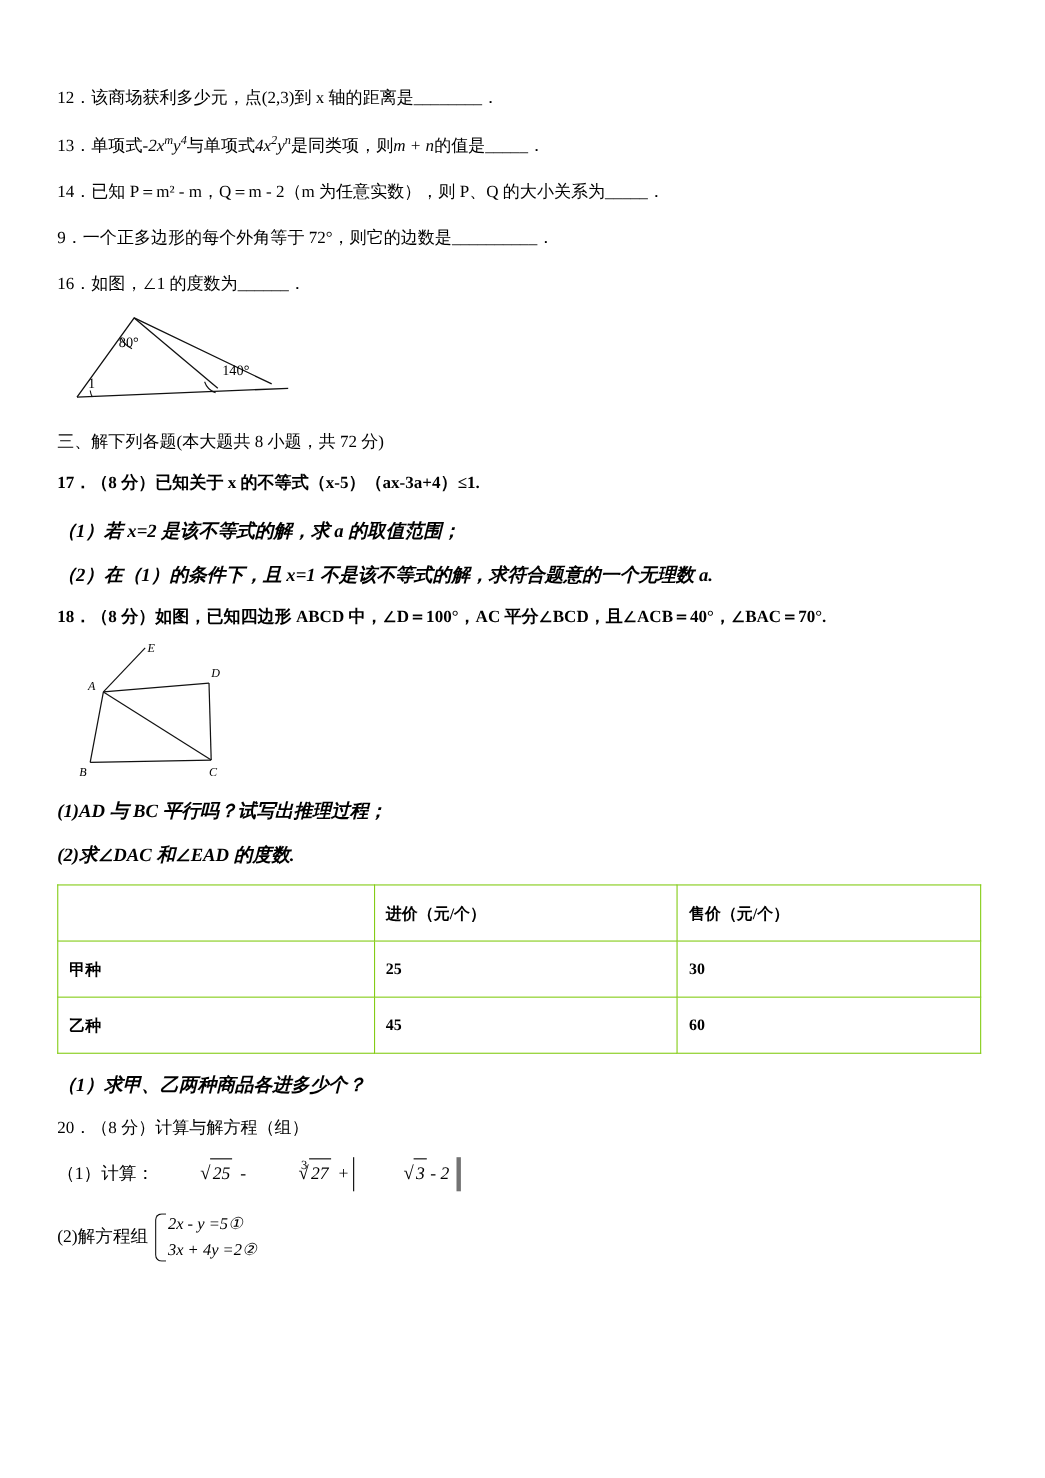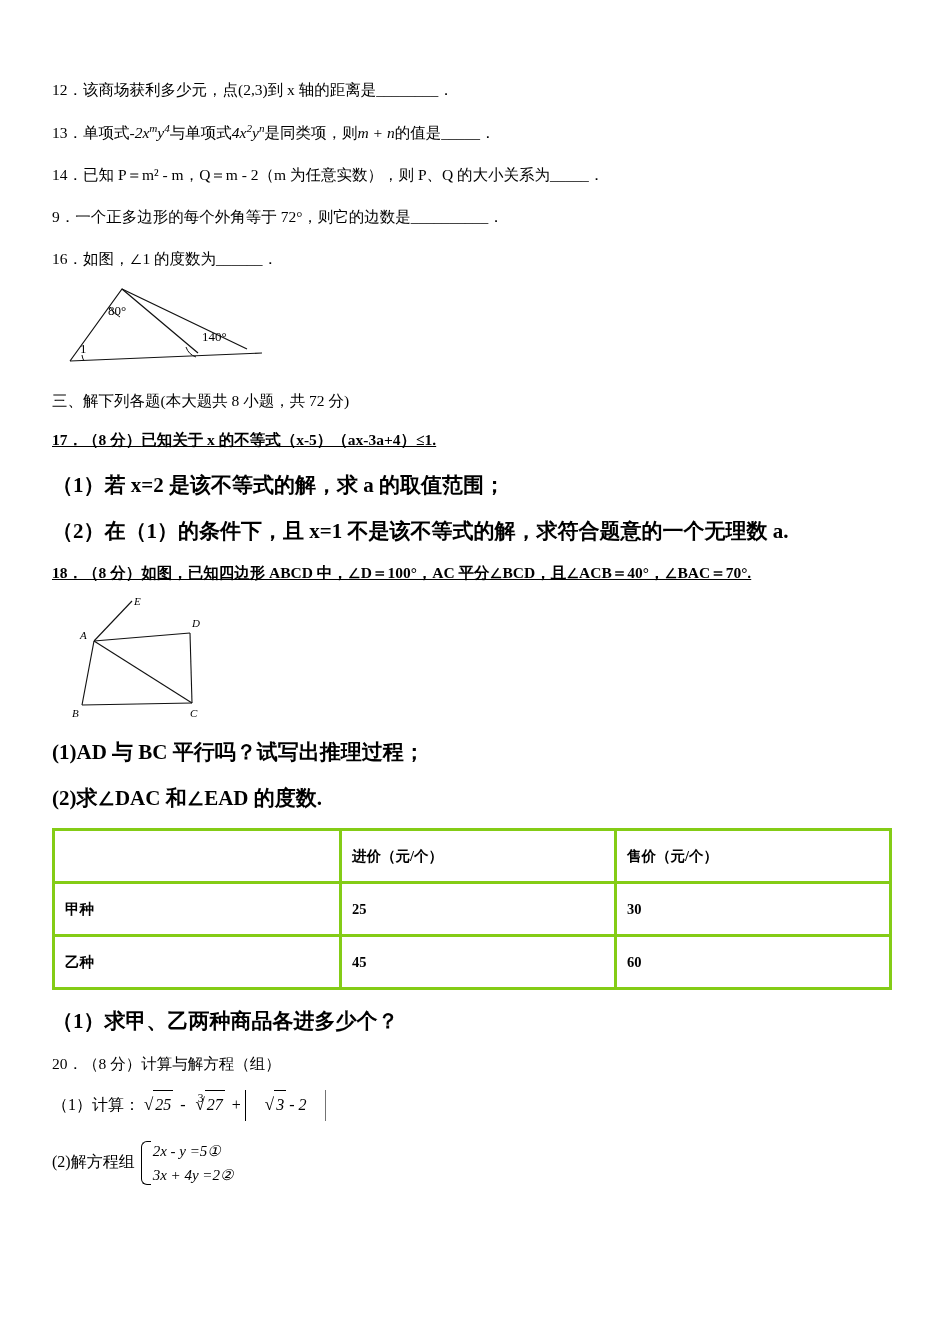--- a/index.html
+++ b/index.html
@@ -29,30 +29,30 @@
     width: 848px;
   }
   .q {
     font-size: 15.5px;
     line-height: 1.55;
     margin: 0 0 18px 0;
     font-family: "Liberation Serif", serif;
   }
   .q-bold {
     font-weight: bold;
-    text-decoration: underline;
   }
   .qnum {
     font-family: "Liberation Serif", serif;
   }
   .sub {
-    font-size: 21px;
+    font-size: 17px;
     line-height: 1.5;
     margin: 0 0 14px 0;
     font-weight: bold;
+    font-style: italic;
   }
   .sup {
     vertical-align: super;
     font-size: 0.72em;
   }
   .ital {
     font-style: italic;
   }
   .mono-ital {
     font-family: "Liberation Serif", serif;
@@ -76,37 +76,38 @@
     height: 130px;
     position: relative;
   }
   table.pricetable {
     border-collapse: collapse;
     width: 840px;
     margin: 10px 0 16px 0;
     font-size: 14.5px;
   }
   table.pricetable td {
-    border: 3px solid #84cc16;
+    border: 1px solid #84cc16;
     height: 38px;
     padding: 6px 10px;
     vertical-align: middle;
     font-weight: bold;
   }
   table.pricetable td.c1 { width: 290px; }
   table.pricetable td.c2 { width: 275px; }
   table.pricetable td.c3 { width: 275px; }
   .mathline {
     font-size: 16px;
     line-height: 1.8;
   }
   .radical {
     display: inline-block;
     position: relative;
     padding: 0 3px 0 0;
+    margin-left: 38px;
   }
   .radical > .bar {
     border-top: 1px solid #000;
     display: inline-block;
     padding: 0 2px;
   }
   .sqrt-sym { font-size: 17px; }
   .sysbrace {
     display: inline-block;
     position: relative;
@@ -122,22 +123,22 @@
     top: 2px;
     bottom: 2px;
     width: 9px;
     border: 1px solid #000;
     border-right: none;
     border-radius: 6px 0 0 6px;
   }
   .absbar {
     display: inline-block;
     border-left: 1px solid #000;
-    border-right: 1px solid #737373;
-    padding: 0 19px;
+    border-right: 4px solid #737373;
+    padding: 0 7px;
     text-align: center;
   }
 </style>
 </head>
 <body>
 
 <div class="page">
   <div class="content">
 
     <p class="q">

